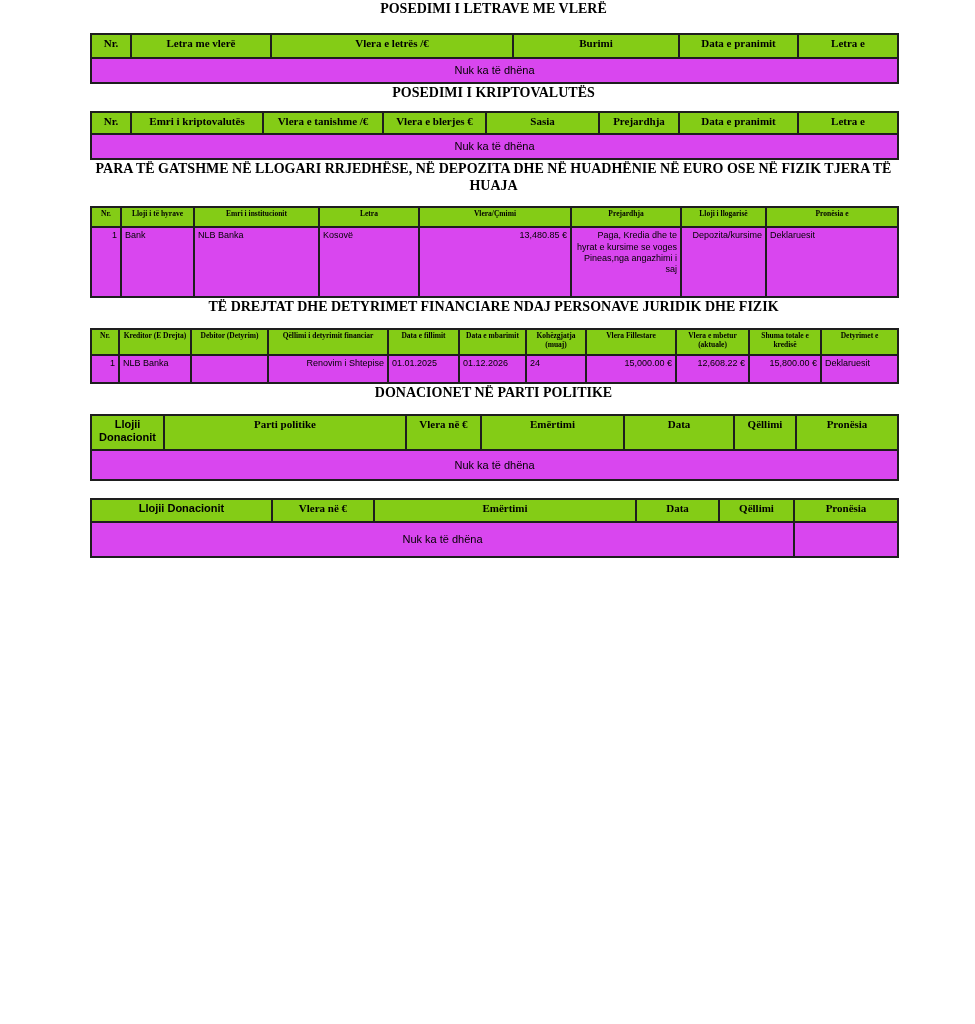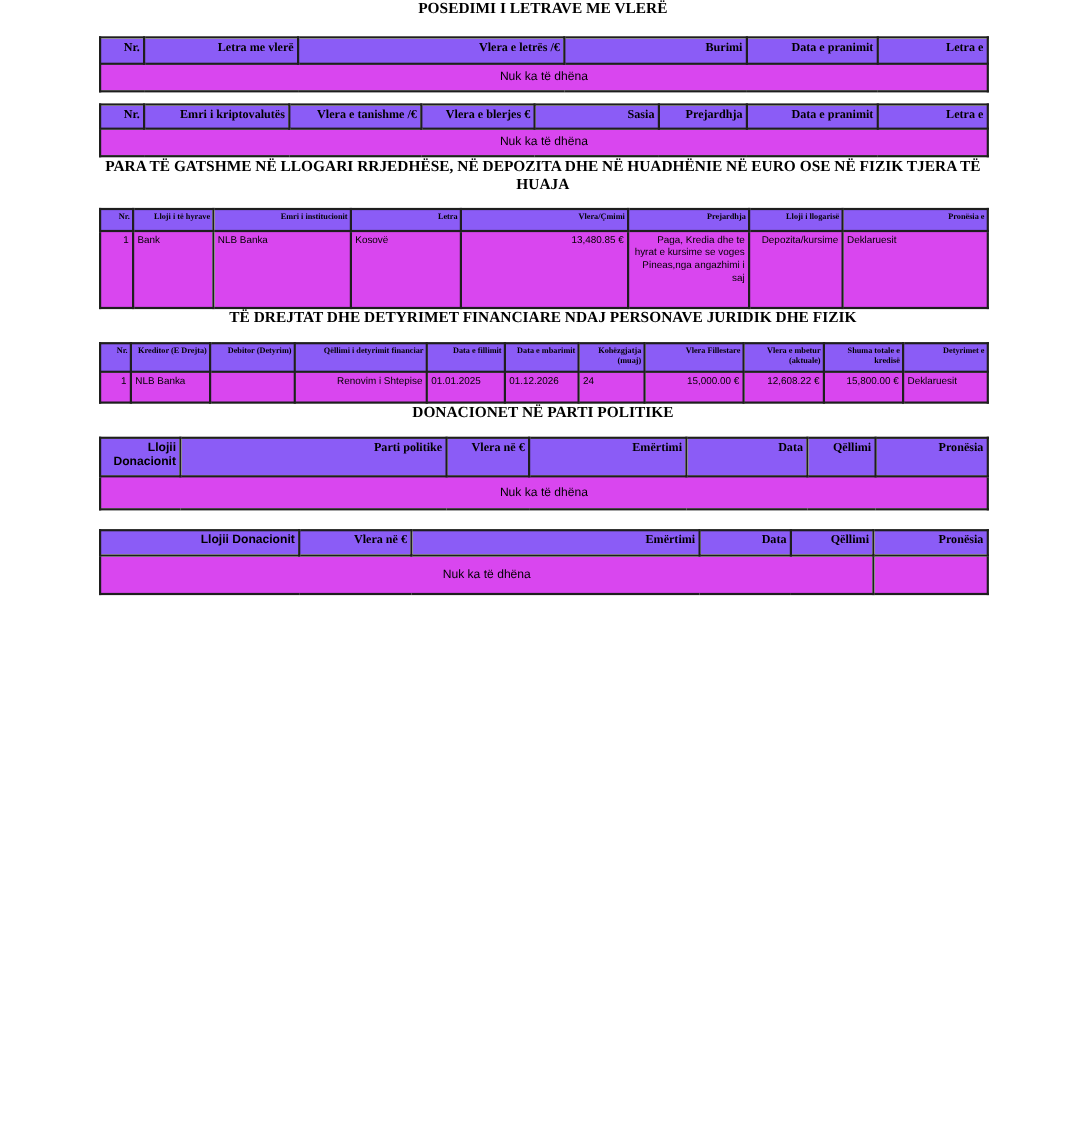--- a/index.html
+++ b/index.html
@@ -45,25 +45,25 @@
   table.tbl {
     border-collapse: collapse;
     table-layout: fixed;
     width: 807px;
   }
   .tbl th, .tbl td {
     border: 2px solid #1e1e1e;
     overflow: hidden;
   }
   .tbl th {
-    background: #8b5cf6;
+    background: #84cc16;
     font-family: "Liberation Serif", serif;
     font-weight: bold;
     font-size: 11px;
-    text-align: right;
+    text-align: center;
     vertical-align: top;
     padding: 2px 3px;
     line-height: 1.15;
   }
   .tbl td {
     font-family: "Liberation Sans", sans-serif;
     font-size: 9px;
     vertical-align: top;
     padding: 2px 3px;
     line-height: 1.25;
@@ -118,20 +118,21 @@
           <th>Letra e</th>
         </tr>
       </thead>
       <tbody>
         <tr>
           <td class="empty" colspan="6">Nuk ka të dhëna</td>
         </tr>
       </tbody>
     </table>
 
+    <h2 class="title t2">POSEDIMI I KRIPTOVALUTËS</h2>
     <table class="tbl tbl2 mt2">
       <colgroup>
         <col style="width:40px">
           <col style="width:132px">
           <col style="width:120px">
           <col style="width:103px">
         <col style="width:113px">
           <col style="width:80px">
           <col style="width:119px">
           <col style="width:100px">

